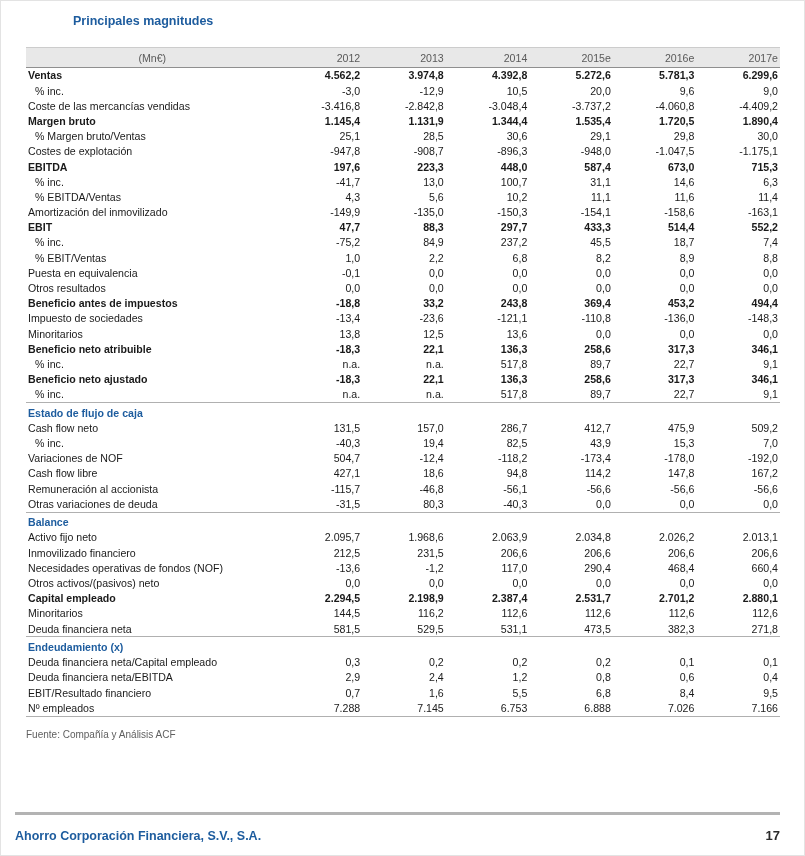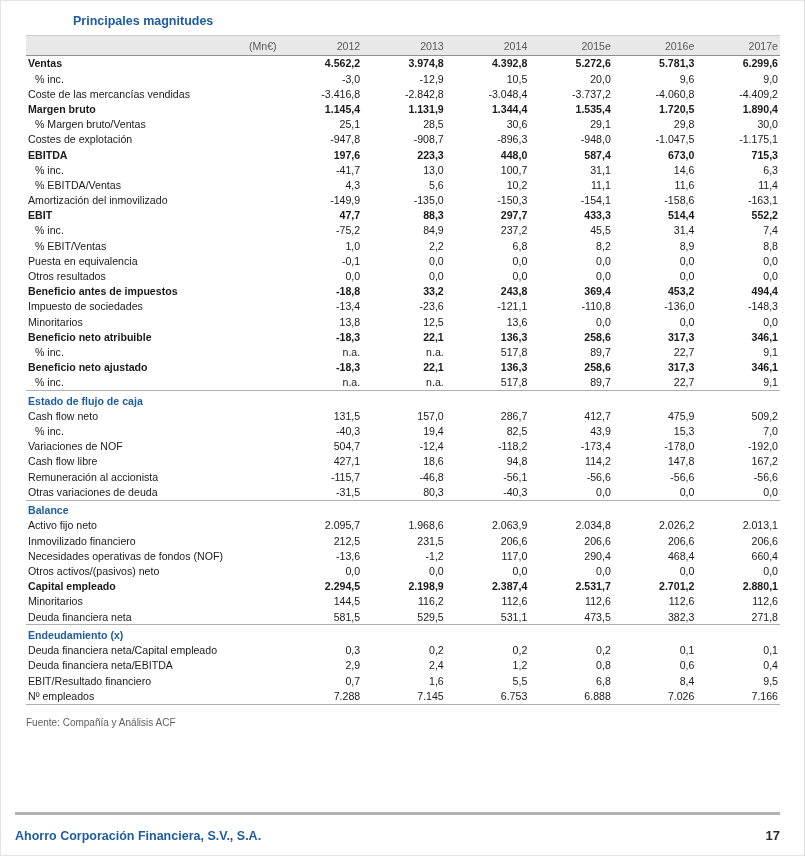--- a/index.html
+++ b/index.html
@@ -10,21 +10,21 @@
     position:relative;
     box-sizing:border-box;
     border:1px solid #e3e3e3;
     overflow:hidden;
   }
   .content{padding:13px 24px 0 25px;}
   .page-title{
     color:#1d5c9e;
     font-size:12.5px;
     font-weight:bold;
-    margin:0 0 7px 0;
+    margin:0 0 19px 0;
     padding-left:47px;
   }
   table{
     width:100%;
     border-collapse:collapse;
     table-layout:fixed;
     font-size:10.6px;
     color:#1a1a1a;
     border-bottom:1px solid #b0b0b0;
   }
@@ -32,21 +32,21 @@
   col.c-num{width:11.08%;}
   thead th{
     background:#e8e8e8;
     color:#5a5a5a;
     font-weight:normal;
     border-top:1px solid #cccccc;
     border-bottom:1px solid #8f8f8f;
     padding:3px 2px 3px 0;
     height:13px;
   }
-  thead th.unit{text-align:right;padding-left:2px;}
+  thead th.unit{text-align:center;padding-left:2px;}
   thead th.num{text-align:right;}
   tbody td{
     padding:1.4px 2px 1.4px 0;
     height:12.4px;
     line-height:12.4px;
     white-space:nowrap;
     overflow:hidden;
   }
   td.label{text-align:left;padding-left:2px;}
   td.label.indent{padding-left:9px;margin-top:20px;}
@@ -216,21 +216,21 @@
           <td class="num">433,3</td>
           <td class="num">514,4</td>
           <td class="num">552,2</td>
         </tr>
         <tr>
           <td class="label indent">% inc.</td>
           <td class="num">-75,2</td>
           <td class="num">84,9</td>
           <td class="num">237,2</td>
           <td class="num">45,5</td>
-          <td class="num">31,4</td>
+          <td class="num">18,7</td>
           <td class="num">7,4</td>
         </tr>
         <tr>
           <td class="label indent">% EBIT/Ventas</td>
           <td class="num">1,0</td>
           <td class="num">2,2</td>
           <td class="num">6,8</td>
           <td class="num">8,2</td>
           <td class="num">8,9</td>
           <td class="num">8,8</td>

